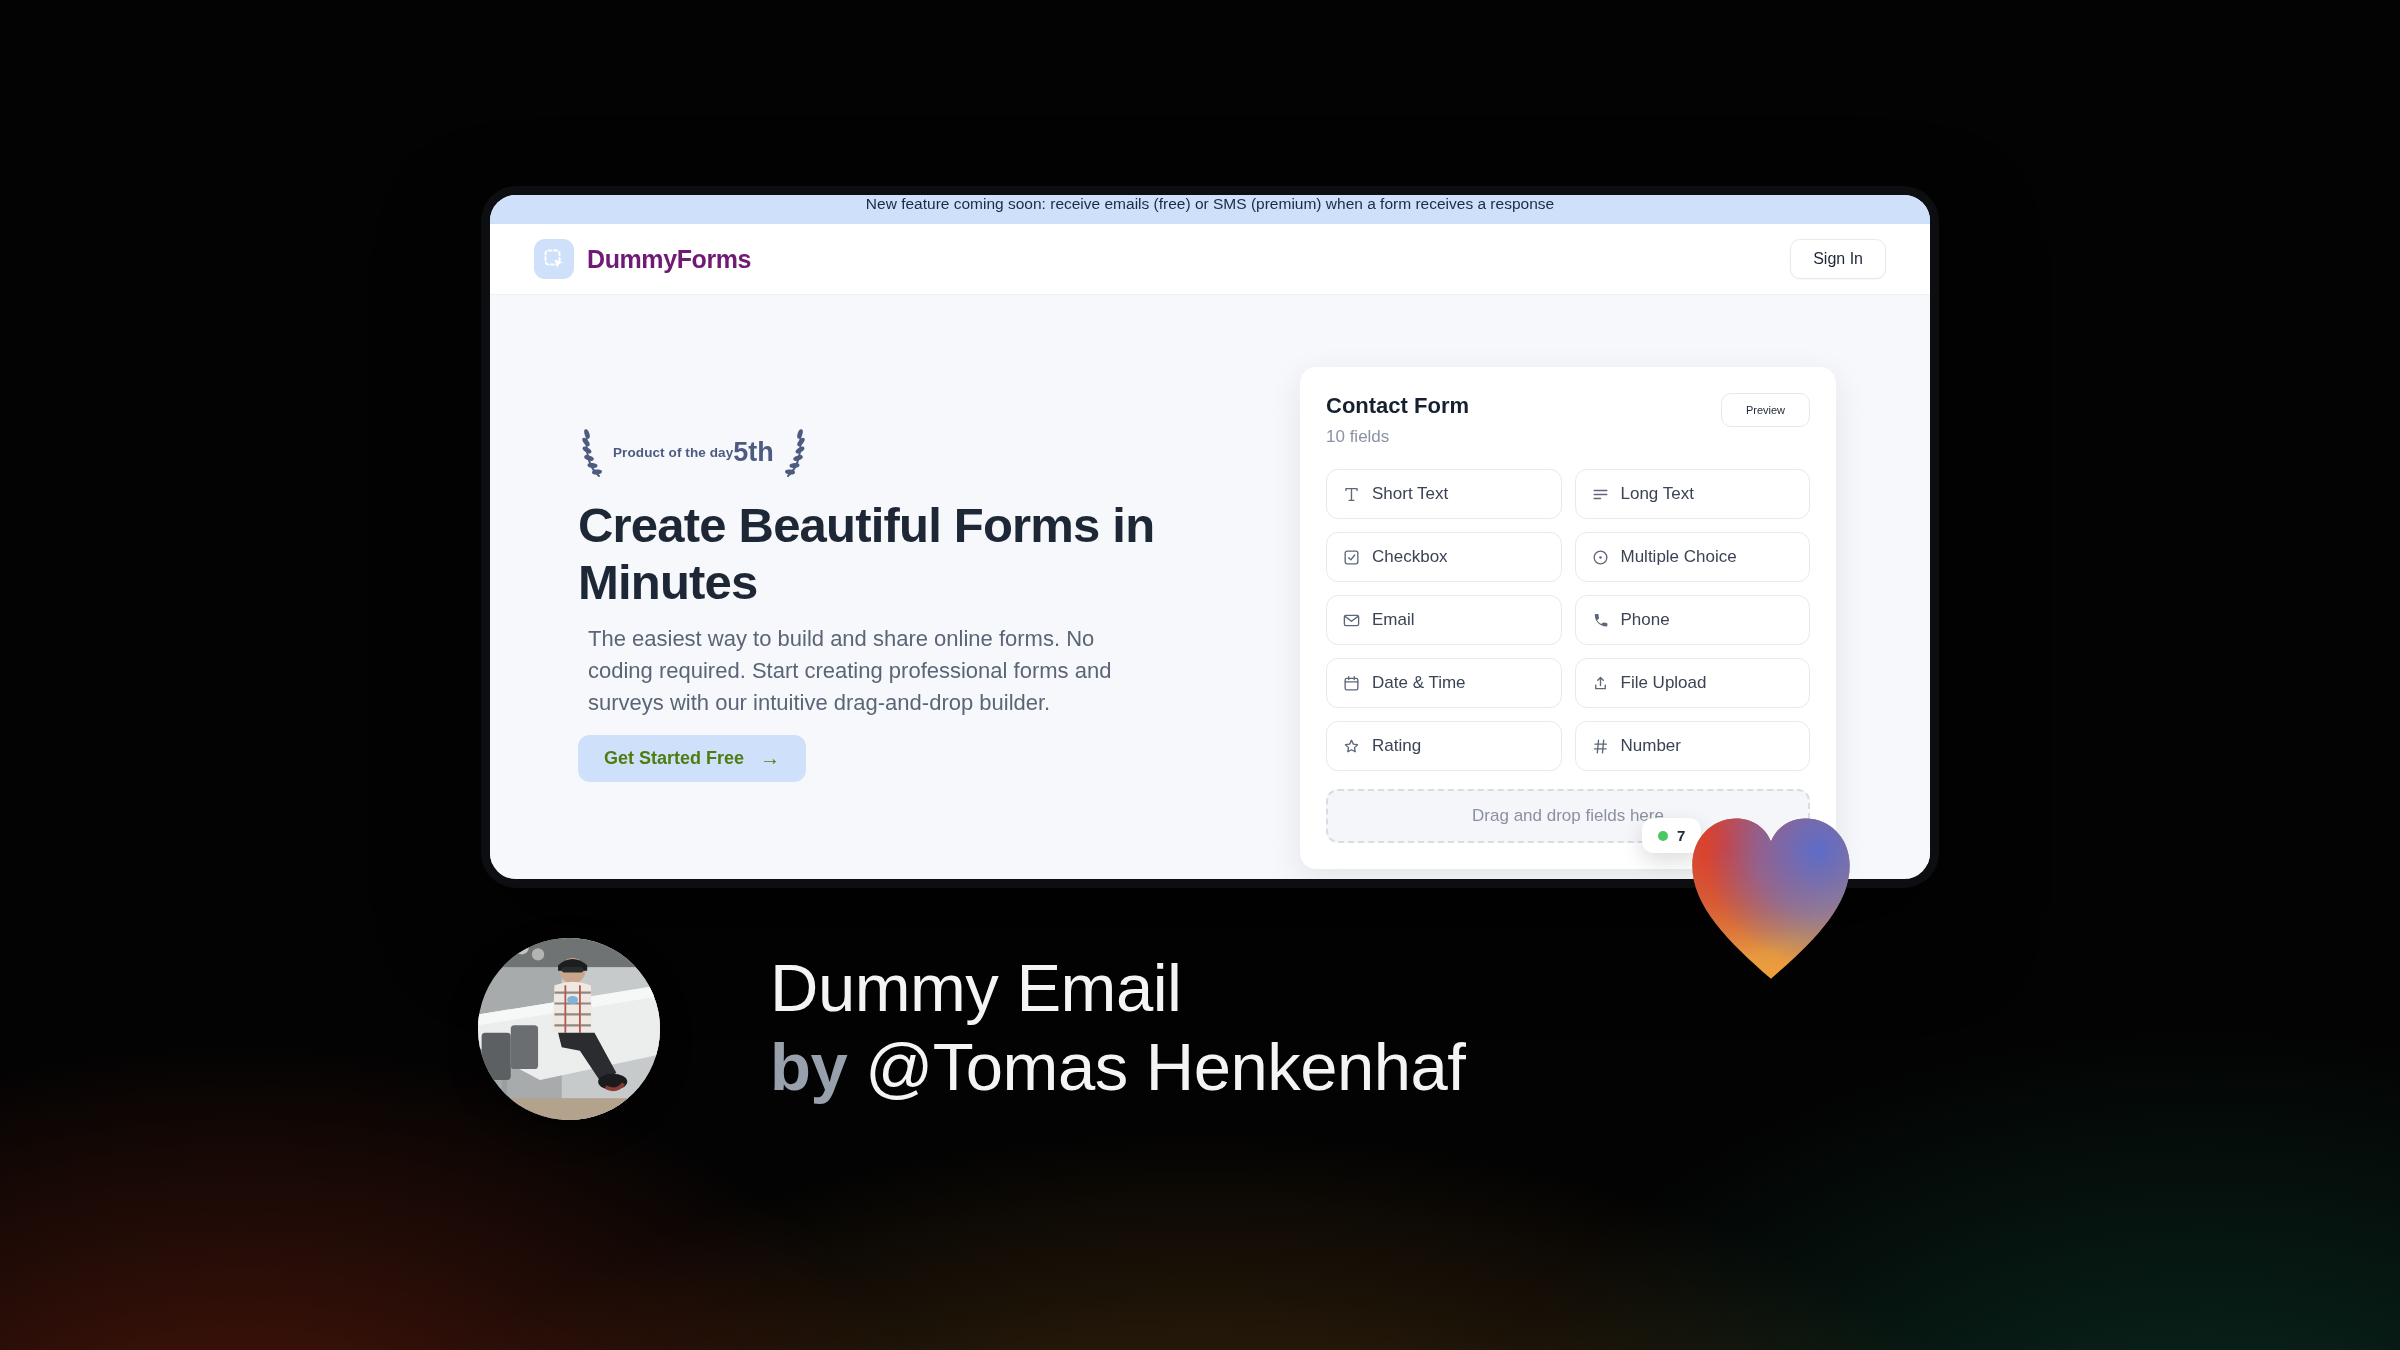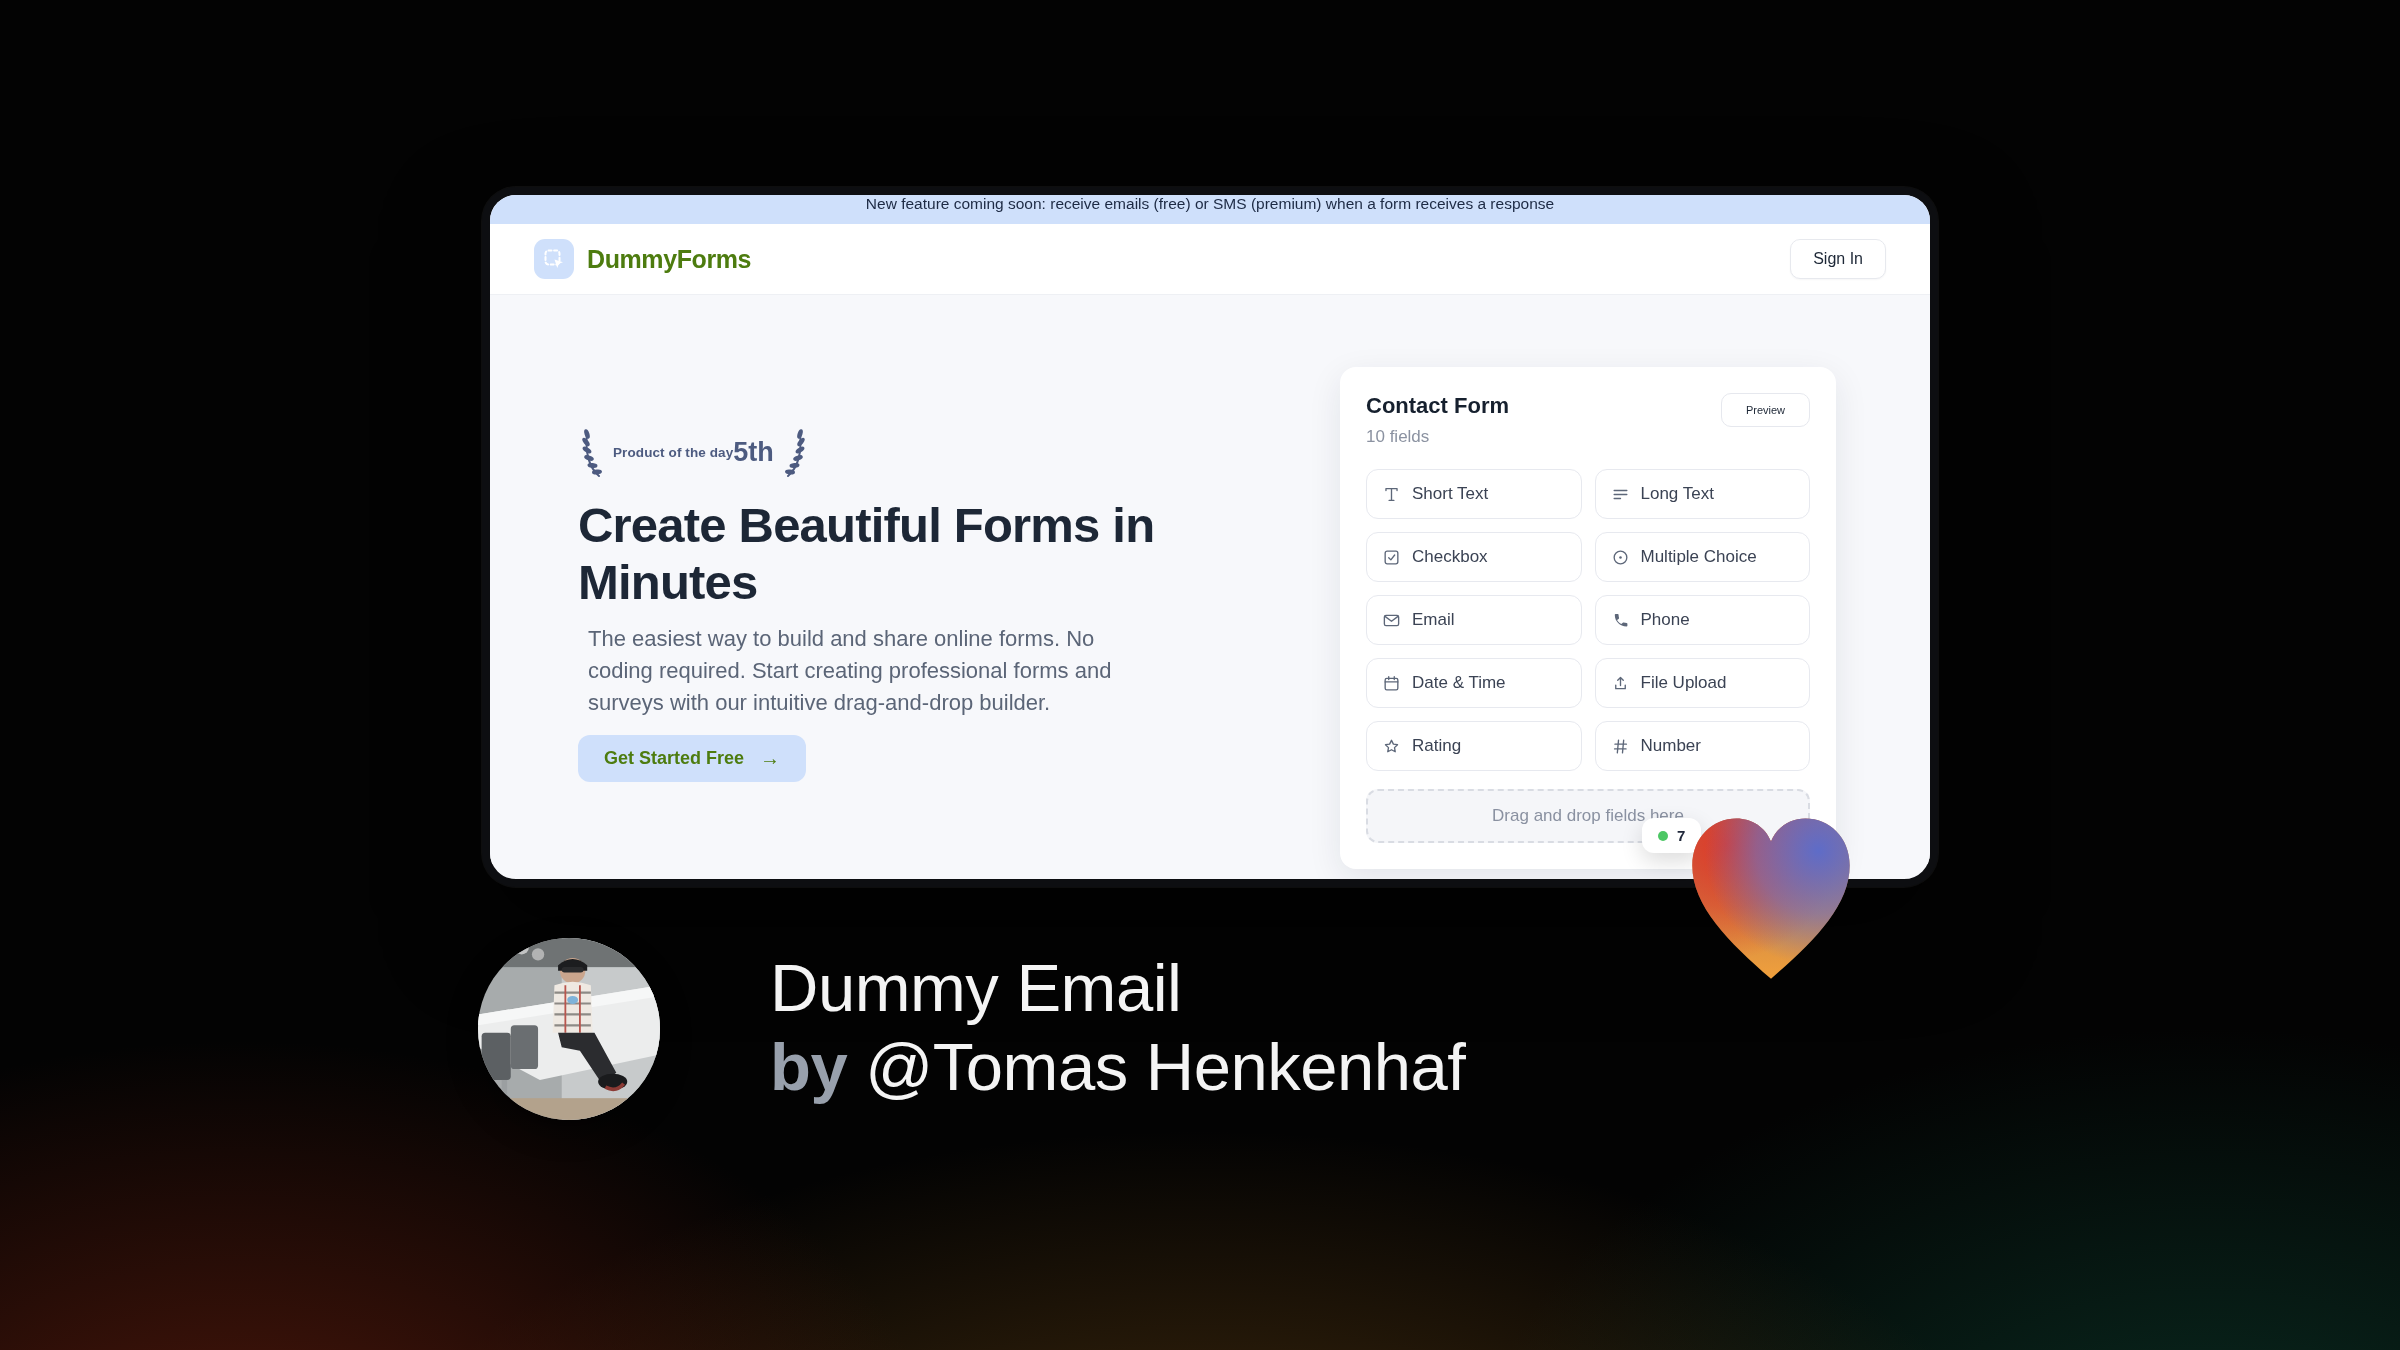--- a/index.html
+++ b/index.html
@@ -16,21 +16,21 @@
   .window{left:482px;top:187px;width:1440px;height:684px;border-radius:34px;
           border:8px solid #0d0e11;background:#f7f8fb;overflow:hidden;
           box-shadow:0 0 0 1px rgba(255,255,255,.05), 0 42px 95px rgba(0,0,0,.65);}
   .banner{height:29px;background:#cfe0fb;display:flex;justify-content:center;
           font-size:15.5px;color:#1d2a44;}
   .nav{height:70px;background:#ffffff;display:flex;align-items:center;
        padding:0 44px;border-bottom:1px solid #eef0f4;}
   .brand{display:flex;align-items:center;gap:13px;cursor:pointer;}
   .logo-tile{width:40px;height:40px;border-radius:11px;background:#cfe0fb;
              display:flex;align-items:center;justify-content:center;}
-  .brand-name{font-size:25px;font-weight:700;color:#4d7c0f;letter-spacing:-.4px;}
+  .brand-name{font-size:25px;font-weight:700;color:#701a75;letter-spacing:-.4px;}
   .nav-spacer{flex:1;}
   .signin{background:#fff;border:1px solid #e7e9ee;border-radius:10px;padding:10px 22px;
           font-size:16px;font-weight:500;color:#1d2736;cursor:pointer;
           box-shadow:0 1px 2px rgba(16,24,40,.04);}
 
   .hero{position:relative;height:569px;background:#f7f8fb;}
 
   
   .left-col{position:absolute;left:88px;top:130px;width:585px;}
   .potd{display:flex;align-items:center;gap:8px;width:fit-content;color:#4d5b80;}
@@ -39,21 +39,21 @@
   .potd-rank{font-size:27px;font-weight:800;margin-top:1px;}
   .headline{margin:18px 0 0;font-size:49px;line-height:57px;font-weight:700;
             color:#1d2736;letter-spacing:-.8px;max-width:630px;}
   .subtext{margin:12px 10px 0;font-size:22px;line-height:32px;color:#5b6577;max-width:585px;}
   .cta{margin-top:16px;display:inline-flex;align-items:center;gap:16px;background:#cfe0fb;
        border:none;border-radius:12px;padding:12px 26px;font-size:18px;font-weight:600;
        color:#4d7c0f;cursor:pointer;font-family:"Liberation Sans",sans-serif;}
   .cta .arrow{font-size:20px;font-weight:400;}
 
   
-  .card{position:absolute;right:94px;top:72px;width:496px;background:#fff;border-radius:16px;
+  .card{position:absolute;right:94px;top:72px;width:536px;background:#fff;border-radius:16px;
         box-shadow:0 10px 34px rgba(22,32,54,.09);padding:26px;box-sizing:border-box;}
   .card-head{display:flex;align-items:flex-start;justify-content:space-between;}
   .card-title{font-size:22px;font-weight:700;color:#16202e;}
   .card-sub{font-size:17px;color:#8b92a1;margin-top:8px;}
   .preview-btn{background:#fff;border:1px solid #e6e8ee;border-radius:10px;padding:10px 24px;
                font-size:11px;font-weight:500;color:#1d2736;cursor:pointer;}
   .fields{display:grid;grid-template-columns:1fr 1fr;gap:13px;margin-top:22px;}
   .field{height:48px;border:1px solid #e7e9ef;border-radius:12px;background:#fff;
          display:flex;align-items:center;gap:11px;padding:0 15px;cursor:grab;}
   .field svg{flex:0 0 auto;}

